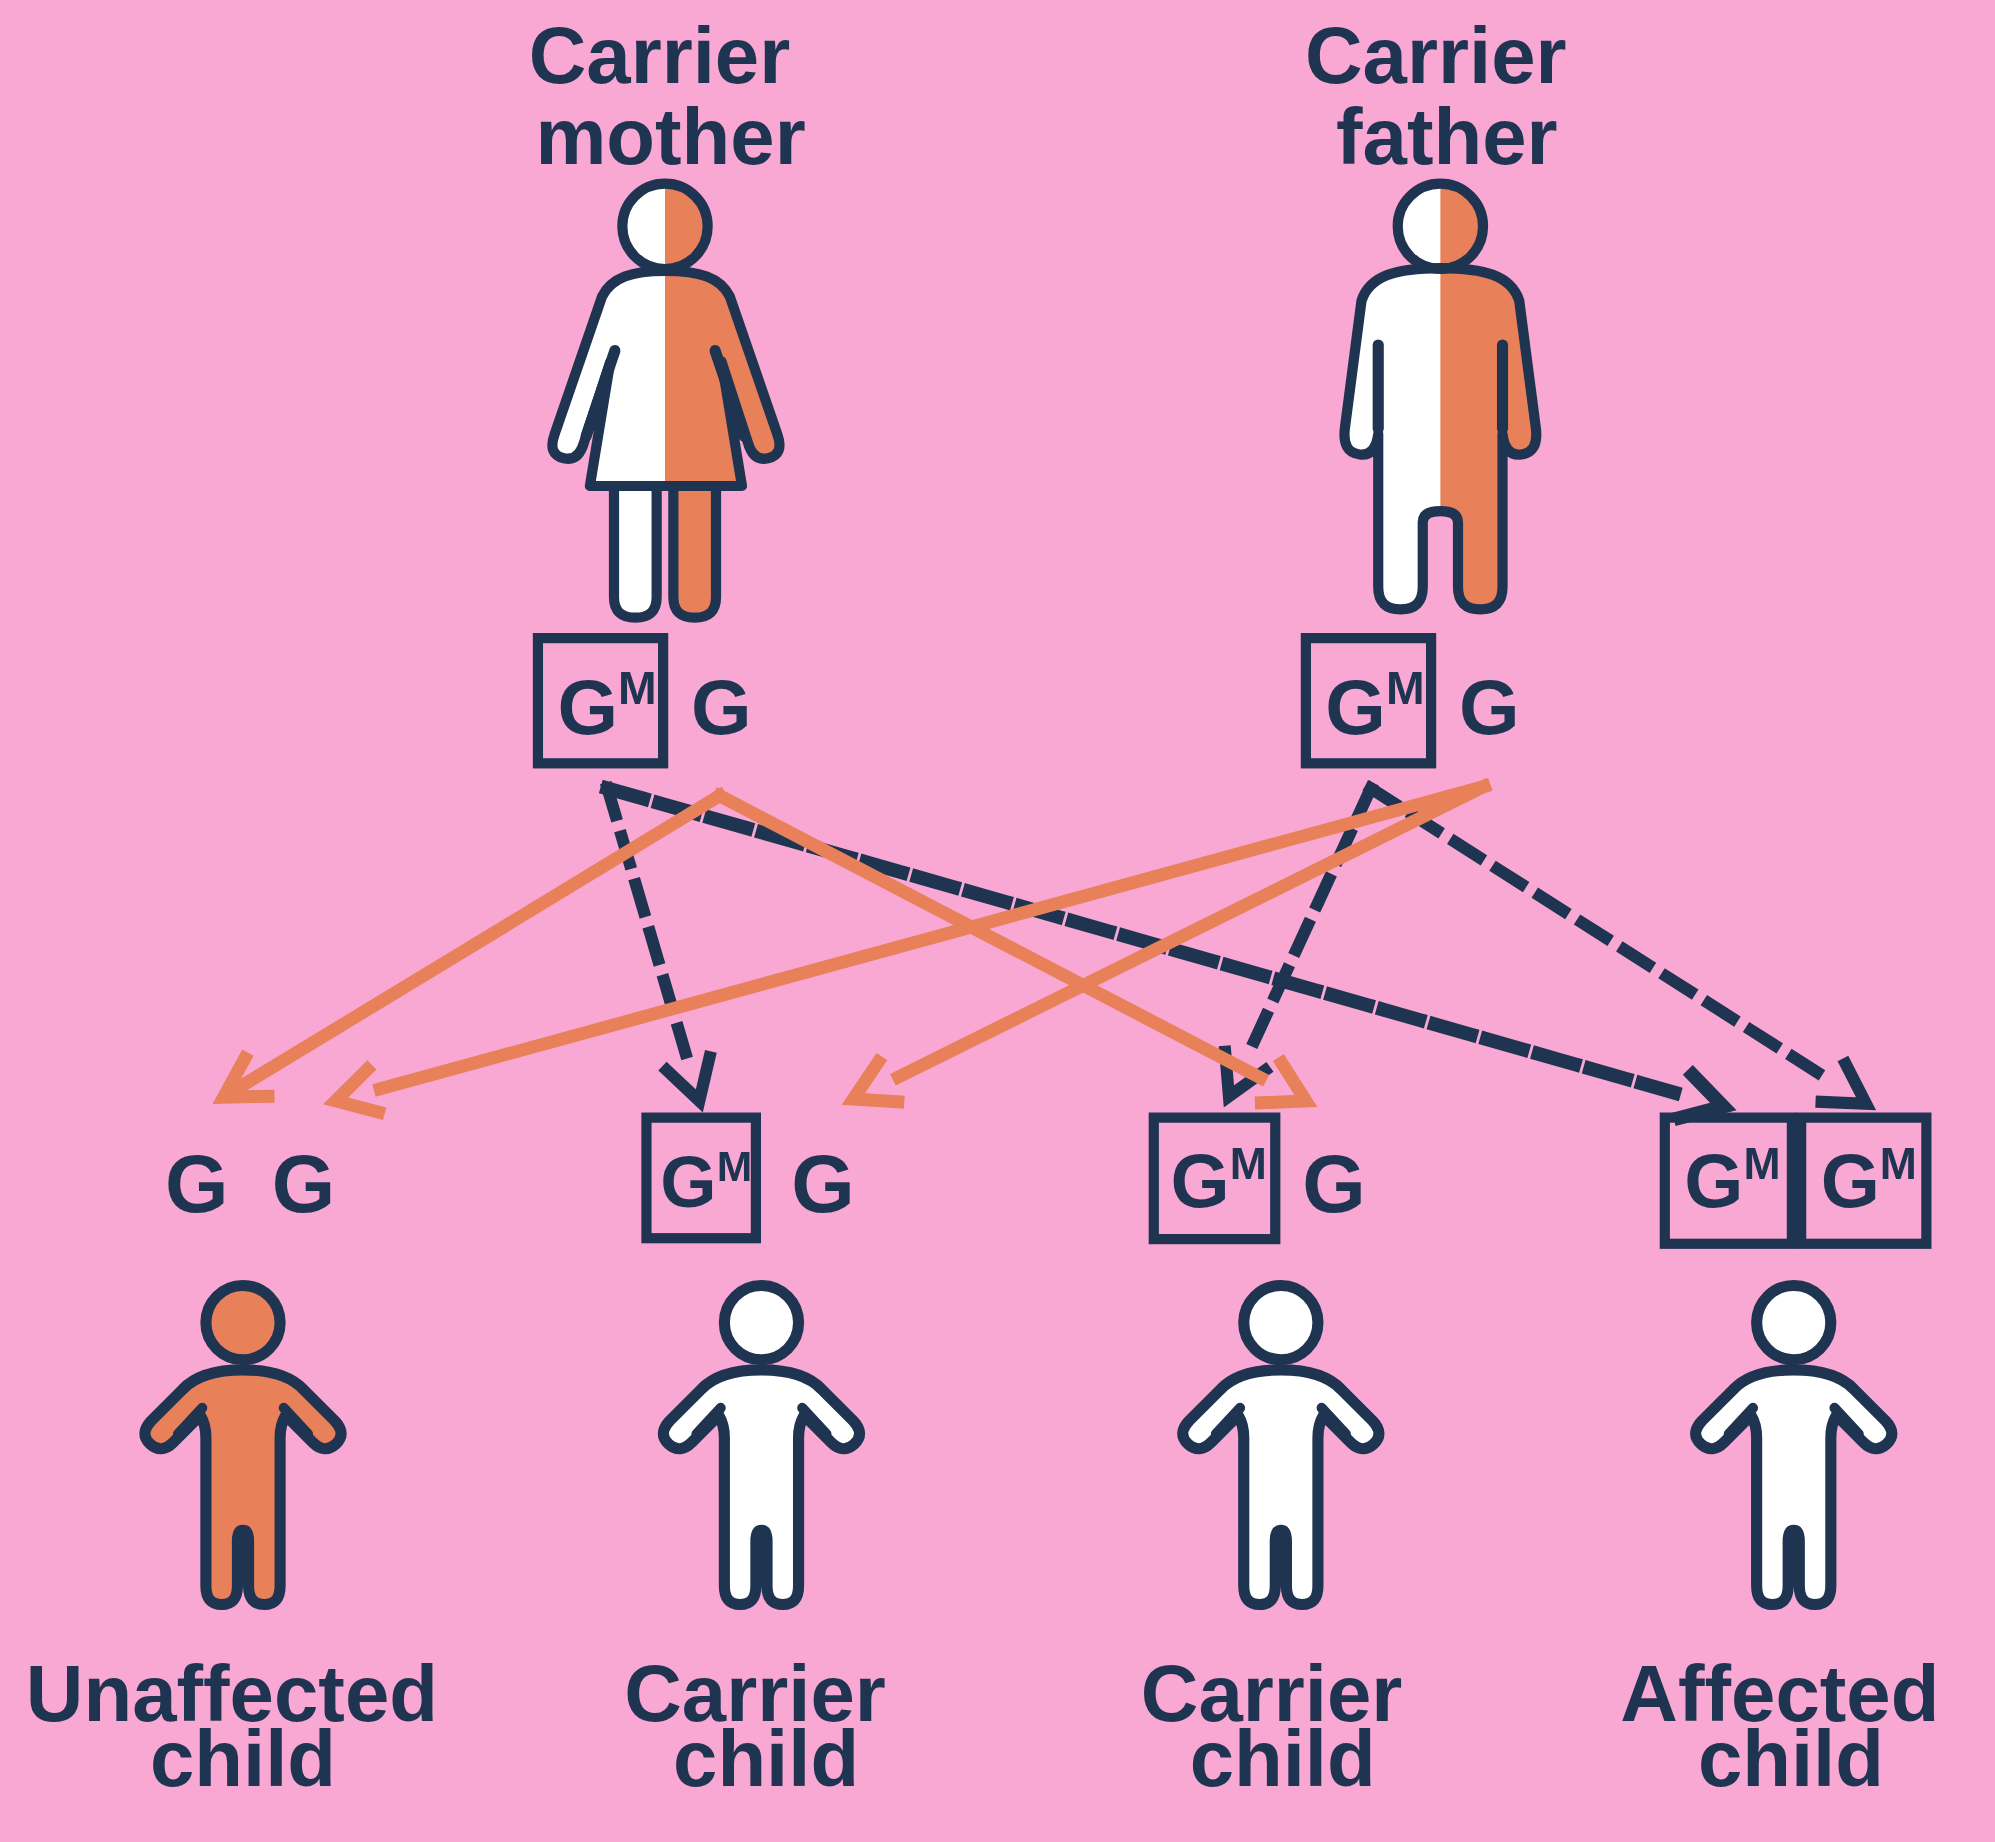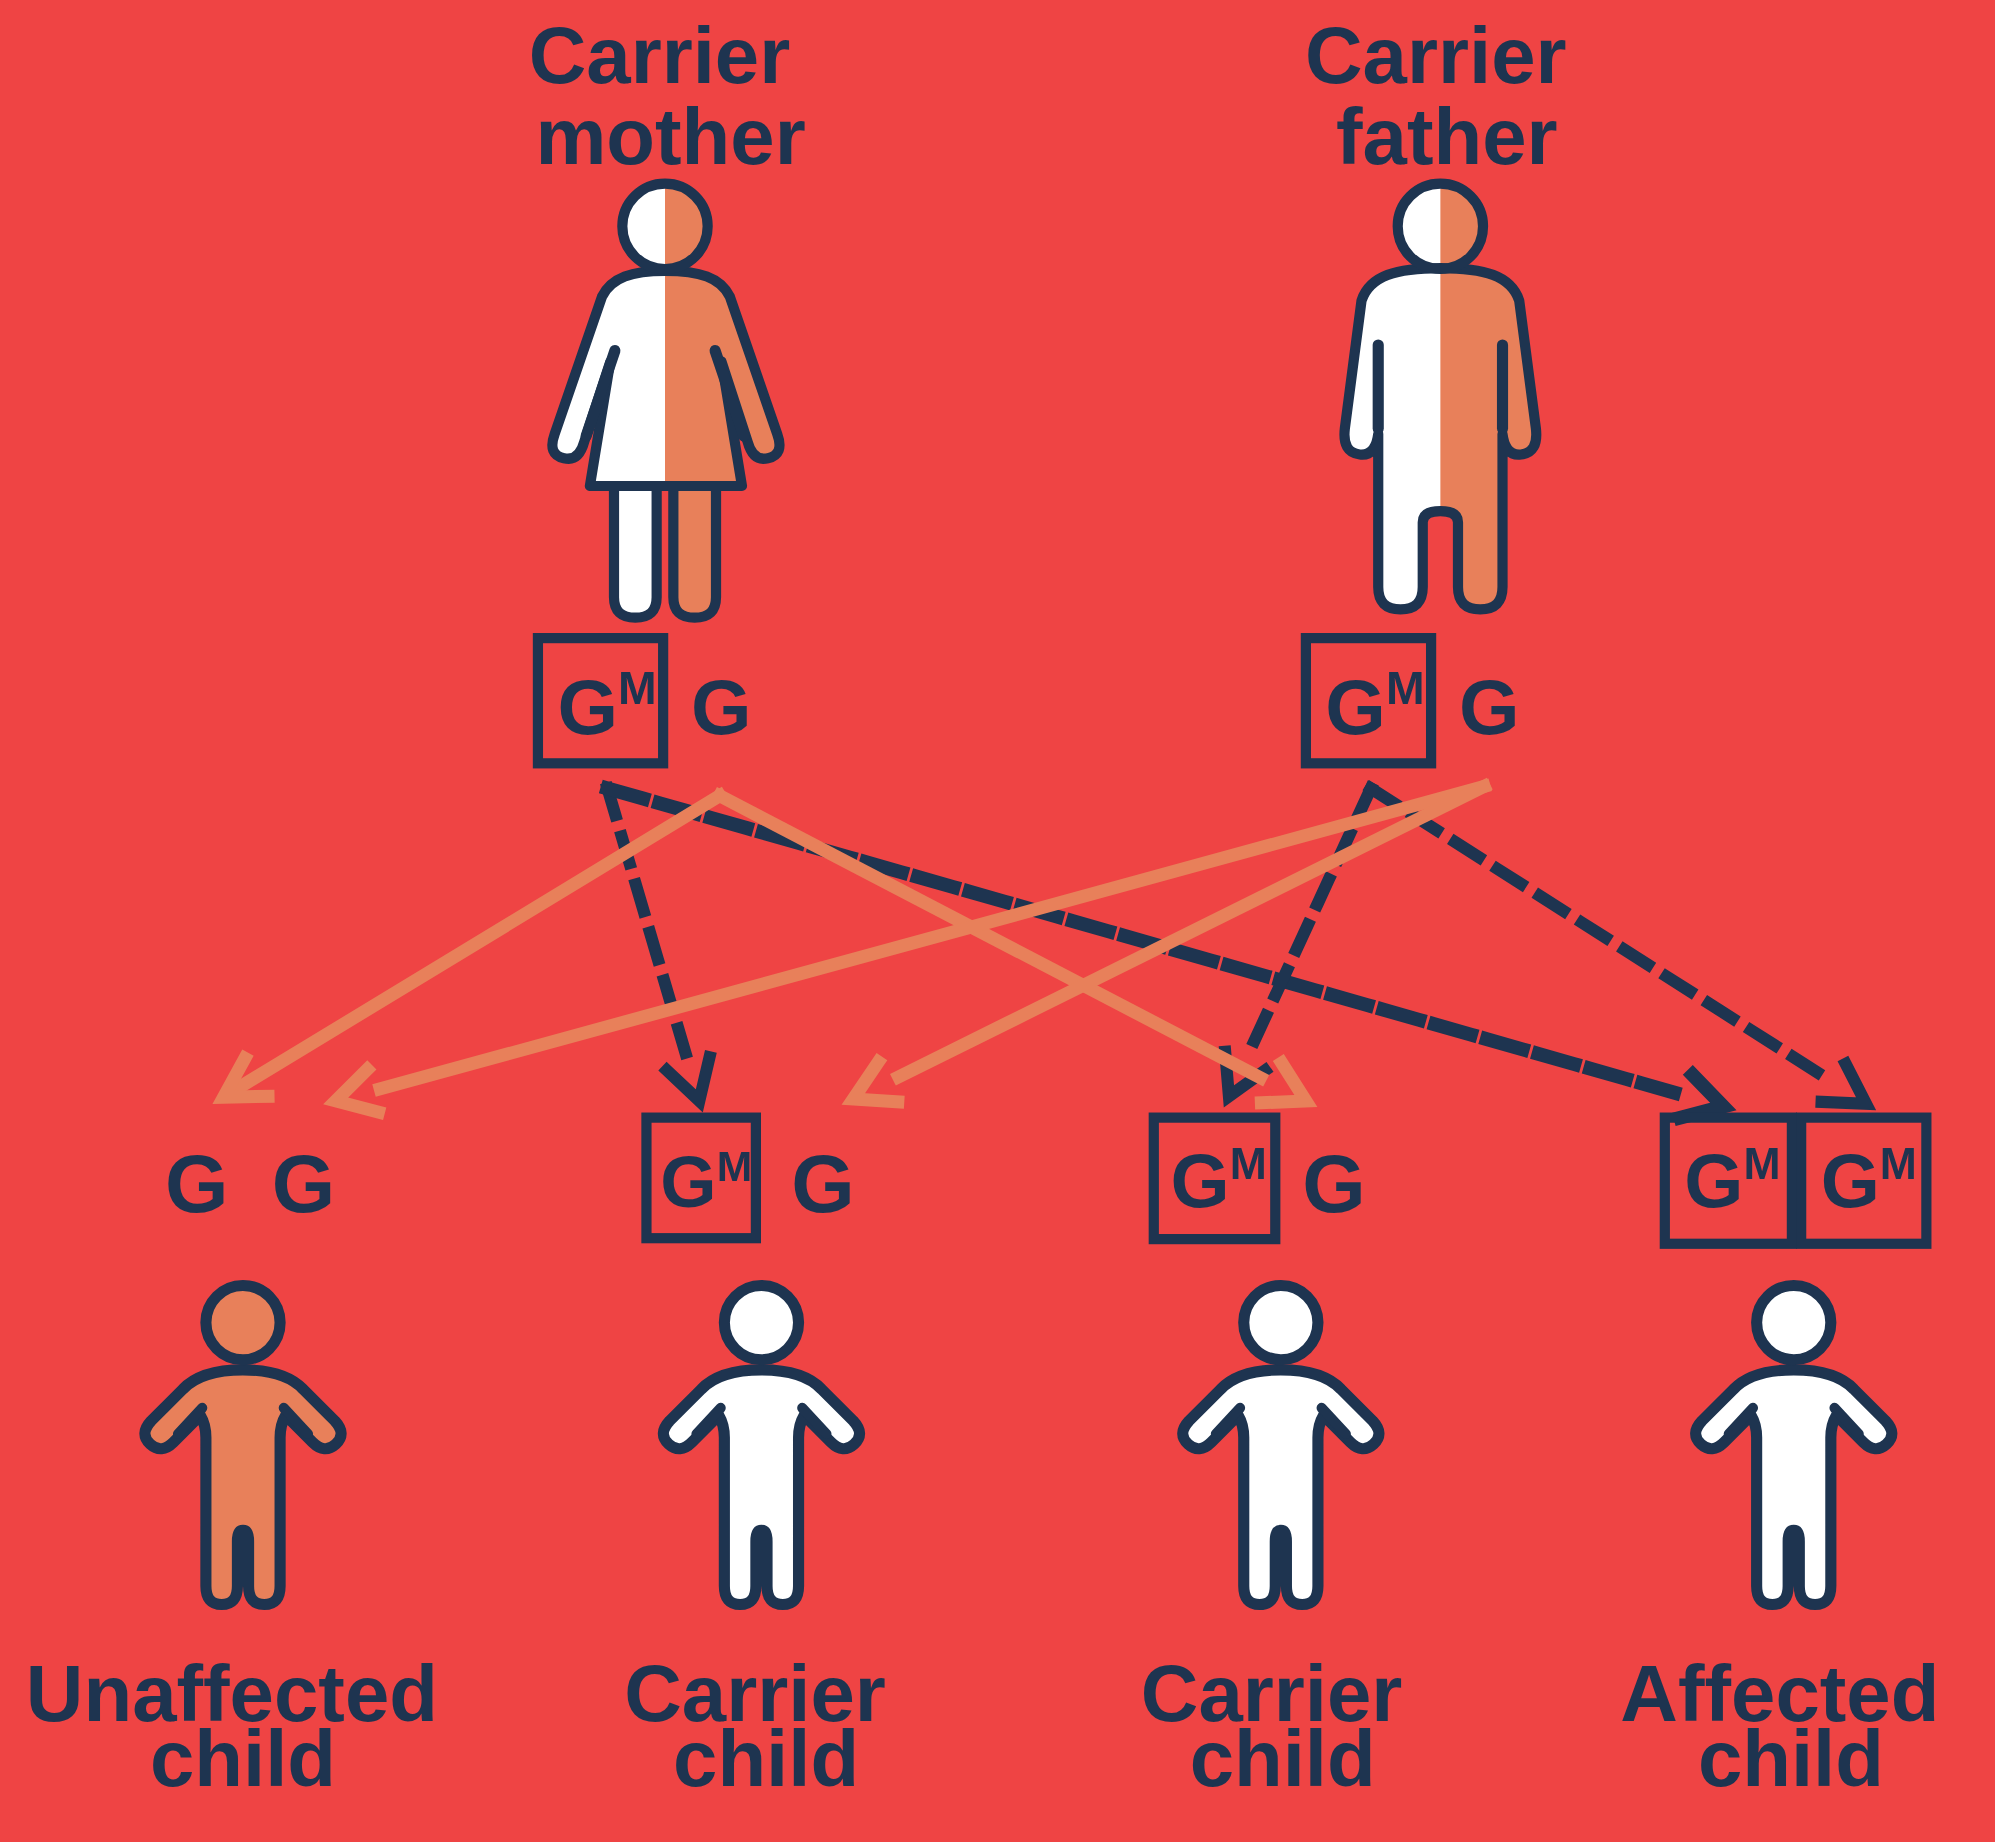--- a/index.html
+++ b/index.html
@@ -1,16 +1,16 @@
 <!DOCTYPE html>
 <html style="font-size:15px"><head>
 <meta charset="utf-8">
 <style>
   html,body{margin:0;padding:0;background:#ffffff;}
-  .stage{width:1995px;height:1842px;position:relative;overflow:hidden;background:#ef4444;}
+  .stage{width:1995px;height:1842px;position:relative;overflow:hidden;background:#f9a8d4;}
   svg{display:block;}
   text{font-family:"Liberation Sans","DejaVu Sans",sans-serif;font-weight:bold;}
 </style>
 </head>
 <body>
 
 <div class="stage">
 <svg width="1995" height="1842" viewBox="0 0 2151 1986">
 
   <defs>

